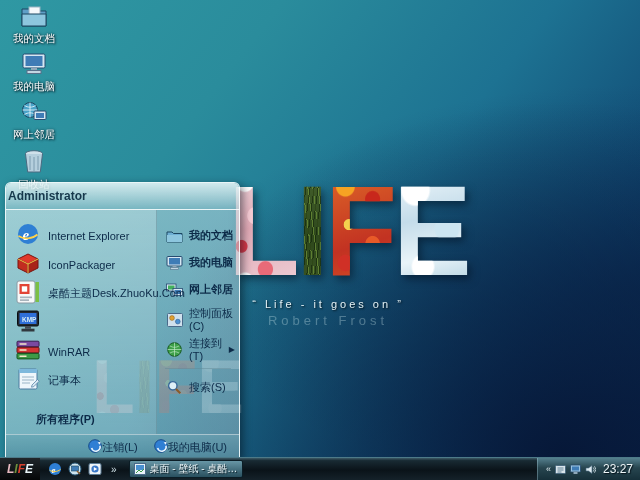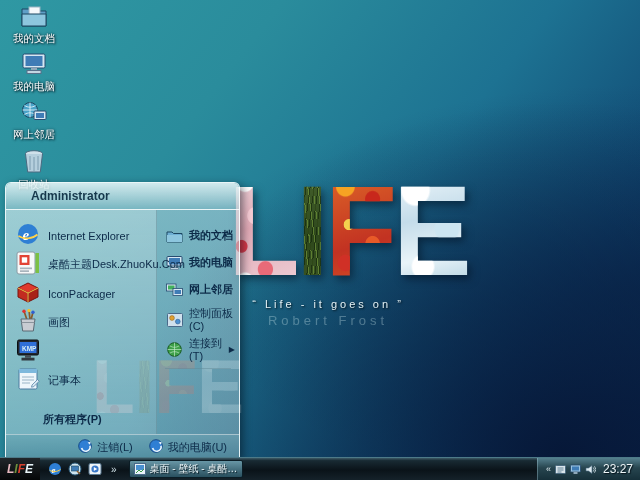--- a/index.html
+++ b/index.html
@@ -46,42 +46,42 @@
     radial-gradient(circle at 40% 78%,#ffffff 0 10%,transparent 12%),
     linear-gradient(168deg,#f4fbfd,#c4dcea 40%,#e9f4f9 68%,#a6c9da);}
   .life-quote{margin-top:8px;font-size:11px;letter-spacing:3px;color:#e4f1f5;text-shadow:1px 1px 2px #03141c;white-space:nowrap;text-align:center;}
   .life-author{margin-top:3px;font-size:13px;letter-spacing:4px;color:rgba(210,235,240,.32);}
   .life-ghost{position:absolute;left:92px;top:352px;width:150px;z-index:1;opacity:.32;}
   .life-ghost .life-letters{font-size:70px;letter-spacing:-2px;filter:none;}
   
   .start-menu{position:absolute;left:5px;top:182px;width:233px;height:276px;z-index:5;
     border:1.5px solid rgba(250,255,255,.92);border-bottom:none;border-radius:6px 6px 0 0;
     box-shadow:3px 3px 9px rgba(0,10,20,.5);display:flex;flex-direction:column;overflow:hidden;}
-  .sm-header{height:26px;flex:none;display:flex;align-items:center;padding-left:25px;
+  .sm-header{height:26px;flex:none;display:flex;align-items:center;padding-left:2px;
     background:linear-gradient(rgba(228,244,246,.9),rgba(168,208,216,.62));
     border-bottom:1px solid rgba(255,255,255,.55);}
   .sm-user{font-size:12px;font-weight:bold;color:#16384c;}
   .sm-body{flex:1;display:flex;min-height:0;}
   .sm-left{width:150px;flex:none;background:linear-gradient(rgba(232,245,247,.60),rgba(205,228,232,.48));
     border-right:1px solid rgba(95,135,148,.5);display:flex;flex-direction:column;padding-top:11px;position:relative;}
   .ml-item{height:29px;display:flex;align-items:center;gap:8px;padding-left:10px;cursor:default;}
   .ml-label{font-size:11px;font-weight:normal;color:#0c2a48;white-space:nowrap;}
-  .all-programs{position:absolute;left:37px;bottom:7px;font-size:11px;font-weight:bold;color:#0c2a48;cursor:default;}
+  .all-programs{position:absolute;left:30px;bottom:7px;font-size:11px;font-weight:bold;color:#0c2a48;cursor:default;}
   .sm-right{flex:1;background:linear-gradient(rgba(196,224,230,.52),rgba(172,206,214,.46));
     display:flex;flex-direction:column;padding-top:12px;}
   .mr-item{display:flex;align-items:center;gap:6px;padding-left:9px;padding-right:4px;min-height:27px;cursor:default;}
   .mr-icon{flex:none;width:17px;display:flex;justify-content:center;}
   .mr-label{font-size:11px;color:#0c2a48;line-height:1.15;}
   .mr-bold .mr-label{font-weight:bold;}
   .mr-arrow{margin-left:auto;font-size:8px;color:#0c2a48;}
   .mr-sep{height:1px;margin:5px 8px 5px 8px;background:rgba(95,135,148,.45);}
   .sm-footer{height:24px;flex:none;display:flex;align-items:center;justify-content:flex-end;gap:16px;padding-right:12px;
     background:linear-gradient(rgba(150,192,202,.62),rgba(108,156,170,.66));
     border-top:1px solid rgba(255,255,255,.5);}
-  .sm-foot-btn{display:flex;align-items:center;gap:5px;cursor:default;}
+  .sm-foot-btn{display:flex;align-items:center;cursor:default;}
   .sm-foot-btn span{font-size:11px;color:#0c2a48;}
   
   .taskbar{position:absolute;left:0;bottom:0;width:640px;height:22px;z-index:10;display:flex;align-items:stretch;
     background:linear-gradient(#3d5a66 0%,#182a33 12%,#0a1319 55%,#15222a 100%);
     border-top:1px solid #4d7a88;}
   .start-btn{width:40px;flex:none;display:flex;align-items:center;justify-content:center;gap:0;
     background:linear-gradient(#20262a,#050708);cursor:pointer;}
   .start-btn b{font-size:12px;font-style:italic;line-height:1;}
   .sl-l{color:#e7b9c0;}.sl-i{color:#6f8f3c;}.sl-f{color:#d8402e;}.sl-e{color:#e9f4f8;}
   .quick-launch{display:flex;align-items:center;gap:6px;padding:0 5px 0 8px;}
@@ -169,60 +169,58 @@
         <div class="ml-item">
           <span><svg width="24" height="24" viewBox="0 0 24 24">
                 <circle cx="12" cy="12" r="10" fill="#2e7fd4"></circle>
                 <text x="6.5" y="17.5" font-size="15" font-weight="bold" font-style="italic" fill="#fff" font-family="Liberation Serif">e</text>
                 <path d="M2.5 14c5.5 3.5 14 3 19-1.5" stroke="#ffd24a" stroke-width="1.7" fill="none"></path>
               </svg></span>
           <span class="ml-label">Internet Explorer</span>
         </div>
         <div class="ml-item">
           <span><svg width="24" height="24" viewBox="0 0 24 24">
+                <path d="M2 8l10-5 10 5-10 5z" fill="#e0392b" stroke="#7a1410"></path>
+                <path d="M2 8v9l10 5v-9z" fill="#c22c20" stroke="#7a1410"></path>
+                <path d="M22 8v9l-10 5v-9z" fill="#a82318" stroke="#7a1410"></path>
+                <path d="M12 13v9M2 8l10 5 10-5" stroke="#f2c84b" fill="none"></path>
+              </svg></span>
+          <span class="ml-label">IconPackager</span>
+        </div>
+        <div class="ml-item">
+          <span><svg width="24" height="24" viewBox="0 0 24 24">
                 <rect x="1" y="1" width="18" height="22" rx="2" fill="#f6f8f8" stroke="#8a9aa4"></rect>
                 <rect x="3.5" y="4" width="10" height="10" fill="#e24335"></rect>
                 <rect x="5.8" y="6.3" width="5.4" height="5.4" fill="#fff"></rect>
                 <rect x="19.5" y="2" width="3.5" height="20" fill="#7cc044"></rect>
                 <rect x="4" y="16.5" width="12" height="1.7" fill="#a8b4bc"></rect>
                 <rect x="4" y="19.3" width="9" height="1.7" fill="#a8b4bc"></rect>
               </svg></span>
           <span class="ml-label">桌酷主题Desk.ZhuoKu.Com</span>
         </div>
         <div class="ml-item">
           <span><svg width="24" height="24" viewBox="0 0 24 24">
-                <path d="M2 8l10-5 10 5-10 5z" fill="#e0392b" stroke="#7a1410"></path>
-                <path d="M2 8v9l10 5v-9z" fill="#c22c20" stroke="#7a1410"></path>
-                <path d="M22 8v9l-10 5v-9z" fill="#a82318" stroke="#7a1410"></path>
-                <path d="M12 13v9M2 8l10 5 10-5" stroke="#f2c84b" fill="none"></path>
-              </svg></span>
-          <span class="ml-label">IconPackager</span>
-        </div>
-        <div class="ml-item">
-          <span><svg width="24" height="24" viewBox="0 0 24 24">
-                <path d="M8 2l3 9M13 1l1 10M17 3l-2 8" stroke="#8a5a2a" stroke-width="1.7" fill="none"></path>
-                <circle cx="8" cy="2.3" r="1.7" fill="#e03030"></circle>
-                <circle cx="13" cy="1.6" r="1.7" fill="#f0c030"></circle>
-                <circle cx="17" cy="3.2" r="1.7" fill="#3060d0"></circle>
-                <path d="M5 10h14l-1.7 12H6.7z" fill="#c8ccd2" stroke="#5a6a74"></path>
-                <path d="M5.5 13.5h13" stroke="#8a949c"></path>
-              </svg></span>
-          <span class="ml-label">画图</span>
-        </div>
-        <div class="ml-item">
-          <span><svg width="24" height="24" viewBox="0 0 24 24">
                 <rect x="1.5" y="2" width="21" height="15" rx="1.5" fill="#23282e" stroke="#0a0e12"></rect>
                 <rect x="3.5" y="4" width="17" height="11" fill="#2f6fd8"></rect>
                 <text x="6" y="12.5" font-size="6.5" fill="#d6ecf6" font-weight="bold" font-family="Liberation Sans">KMP</text>
                 <rect x="9" y="17" width="6" height="2.7" fill="#454c54"></rect>
                 <rect x="5.5" y="19.7" width="13" height="2.8" fill="#31383e"></rect>
               </svg></span>
         </div>
         <div class="ml-item">
           <span><svg width="24" height="24" viewBox="0 0 24 24">
+                <rect x="1" y="3.2" width="22" height="5.5" rx="1" fill="#7a4aa0" stroke="#3a1e52"></rect>
+                <rect x="1" y="9.3" width="22" height="5.5" rx="1" fill="#d23434" stroke="#6e1212"></rect>
+                <rect x="1" y="15.4" width="22" height="5.5" rx="1" fill="#3d9a46" stroke="#14521c"></rect>
+                <path d="M3.5 6h7M3.5 12.1h7M3.5 18.2h7" stroke="#f4e8c8" stroke-width="1.5"></path>
+              </svg></span>
+          <span class="ml-label">WinRAR</span>
+        </div>
+        <div class="ml-item">
+          <span><svg width="24" height="24" viewBox="0 0 24 24">
                 <rect x="3" y="2" width="18" height="20" rx="1.5" fill="#eef6fb" stroke="#4a7aa0"></rect>
                 <rect x="3" y="2" width="18" height="4" fill="#7db8dc"></rect>
                 <path d="M6 10h12M6 13h12M6 16h8" stroke="#9ab4c6"></path>
                 <path d="M16 18l5.5-5.5 1.7 1.7-5.5 5.5-2.2.5z" fill="#d8e8f2" stroke="#4a7aa0" stroke-width="0.7"></path>
               </svg></span>
           <span class="ml-label">记事本</span>
         </div>
         <div class="all-programs">所有程序(P)</div>
       </div>
       <div class="sm-right">
@@ -271,20 +269,29 @@
           <span class="mr-icon">
               <svg width="15" height="15" viewBox="0 0 15 15">
                 <circle cx="7.5" cy="7.5" r="6.8" fill="#3da048" stroke="#1a5a24"></circle>
                 <path d="M0.7 7.5h13.6M7.5 0.7v13.6M2.8 3.8c3 2 6.4 2 9.4 0M2.8 11.2c3-2 6.4-2 9.4 0" stroke="#bfe8c4" fill="none" stroke-width="0.7"></path>
               </svg>
             </span>
           <span class="mr-label">连接到(T)</span>
           <span class="mr-arrow">▶</span>
         </div>
         <div class="mr-sep"></div>
+        <div class="mr-item">
+          <span class="mr-icon">
+              <svg width="15" height="15" viewBox="0 0 15 15">
+                <circle cx="5.8" cy="5.8" r="4.2" fill="#dff0f8" stroke="#3a6a9a" stroke-width="1.4"></circle>
+                <path d="M9 9l4.3 4.3" stroke="#8a5a2a" stroke-width="2.1"></path>
+              </svg>
+            </span>
+          <span class="mr-label">搜索(S)</span>
+        </div>
       </div>
     </div>
     <div class="sm-footer">
       <div class="sm-foot-btn">
         <span><svg width="14" height="14" viewBox="0 0 14 14">
               <circle cx="7" cy="7" r="6.3" fill="#2f7fd4" stroke="#174a88"></circle>
               <path d="M3.6 9a4.2 4.2 0 108.4-2.2" stroke="#e8f4fc" stroke-width="1.6" fill="none"></path>
               <path d="M9.6 3.4l3-.6-.6 3z" fill="#e8f4fc"></path>
             </svg></span>
         <span>注销(L)</span>

